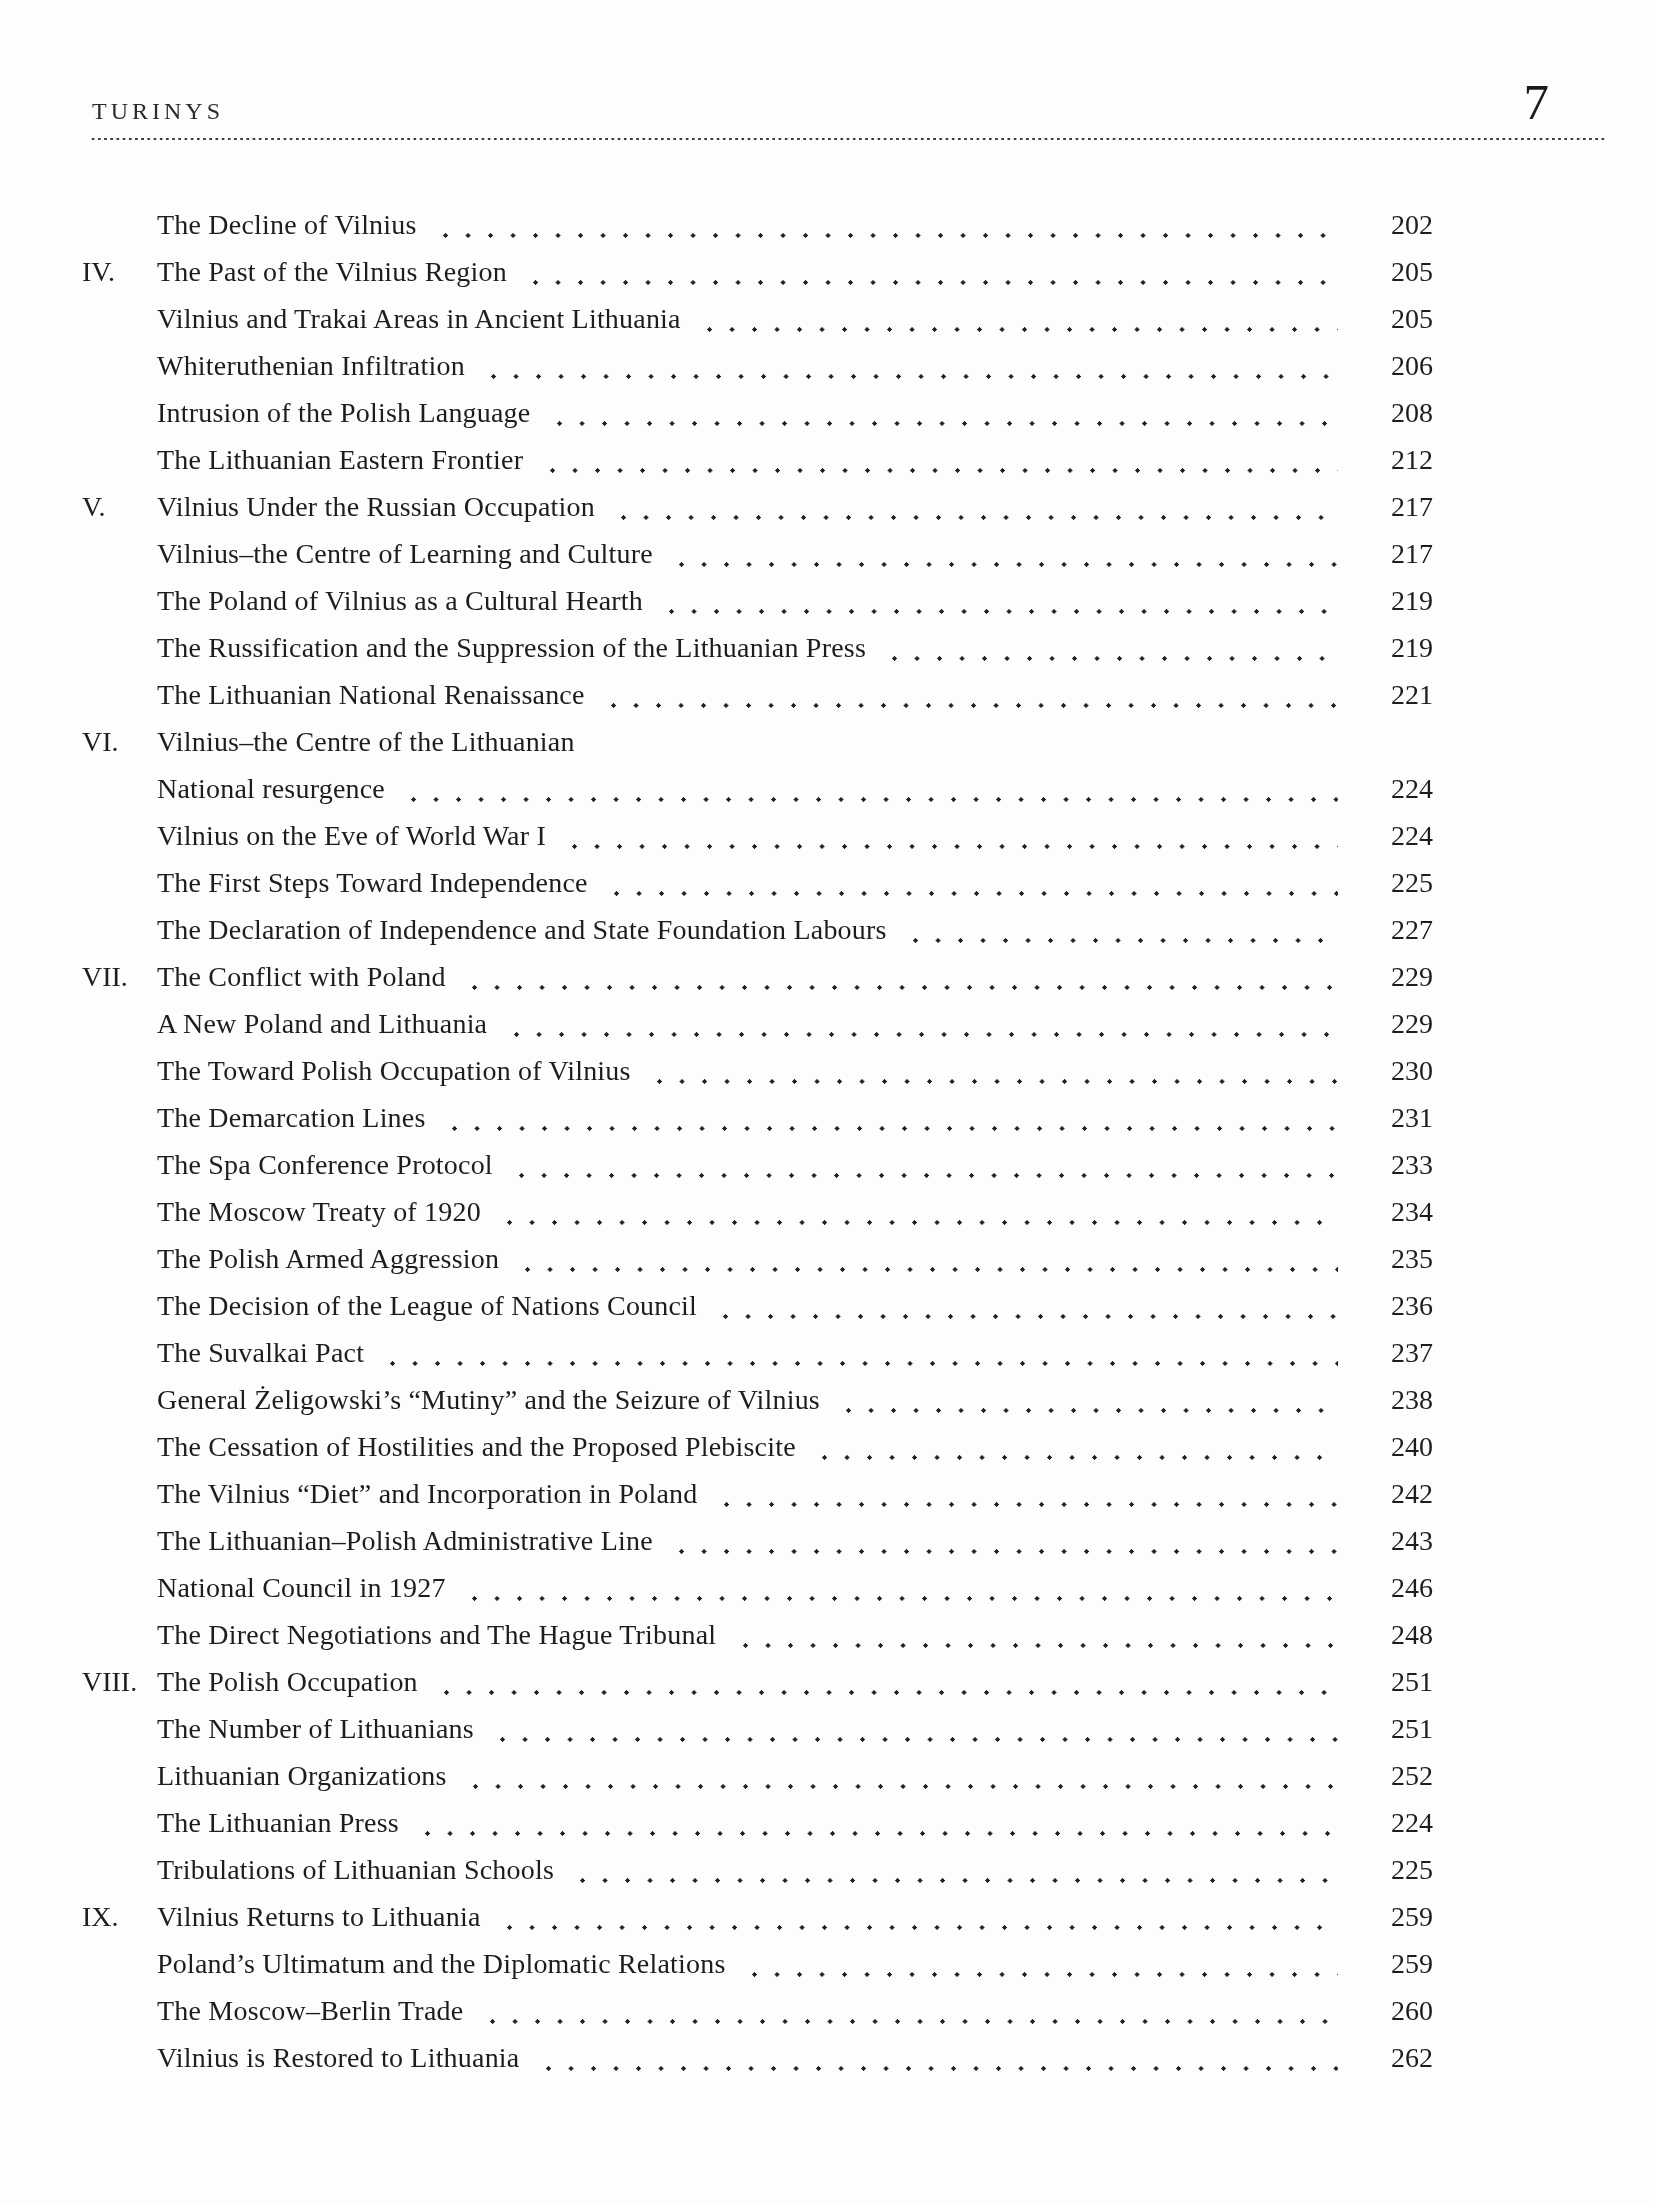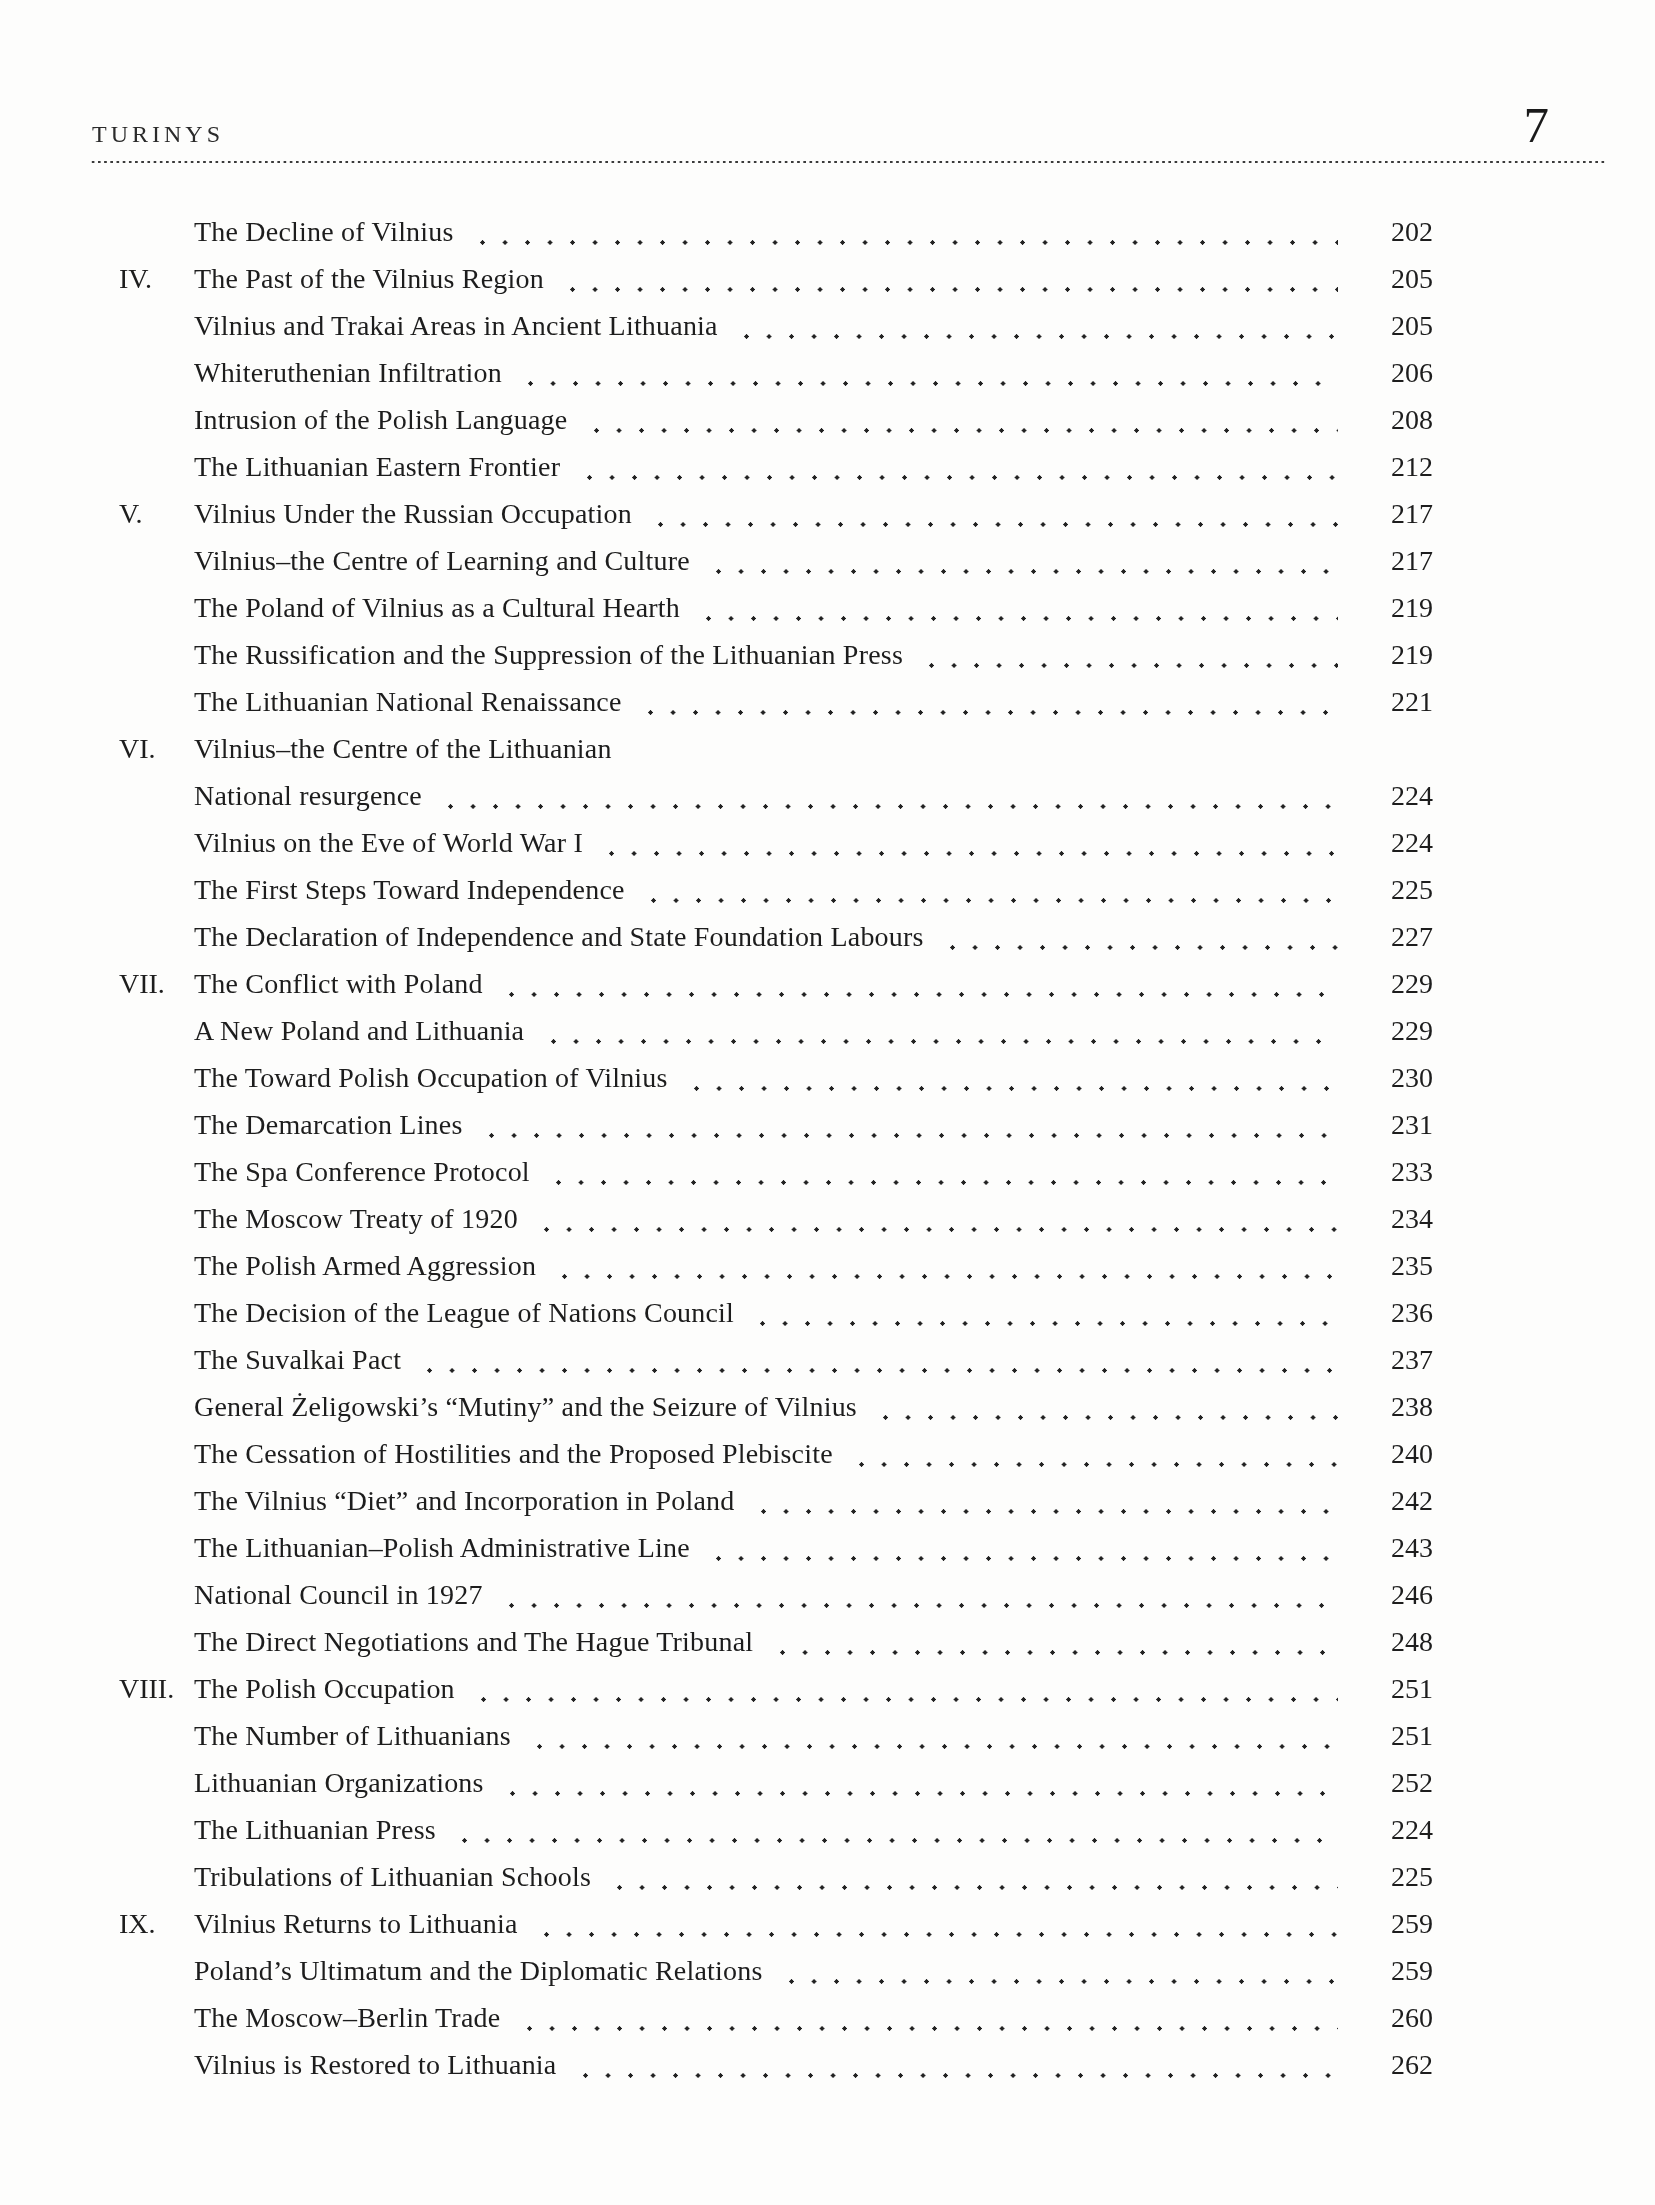--- a/index.html
+++ b/index.html
@@ -8,37 +8,37 @@
     background: #fdfdfc;
     font-family: "Liberation Serif", "DejaVu Serif", serif;
     color: #1d1d1d;
     -webkit-font-smoothing: antialiased;
   }
   .page { position: relative; width: 1655px; height: 2463px; overflow: hidden; }
 
   
   .hdr {
     display: flex; justify-content: space-between; align-items: baseline;
-    margin: 0 106px 0 92px; padding-top: 112px;
+    margin: 0 106px 0 92px; padding-top: 89px;
   }
   .hdr .label {
     font-size: 24px; line-height: 26.5px; letter-spacing: 4px;
     color: #2b2b2b;
   }
   .hdr .pageno {
     font-size: 51px; line-height: 26.5px; color: #1a1a1a;
   }
   .rule {
     margin-left: 90px; width: 1515px; height: 4px; margin-top: 12.3px;
     background-image: radial-gradient(circle 1.3px at center, #3a3a3a 92%, transparent 100%);
     background-size: 6.2px 4px; background-repeat: repeat-x;
   }
 
   
-  .toc { margin-top: 44px; padding-left: 119px; padding-right: 222px; }
+  .toc { margin-top: 60px; padding-left: 82px; padding-right: 222px; }
   .row { display: flex; height: 47px; line-height: 47px; font-size: 28px; }
   .rn  { flex: 0 0 75px; white-space: nowrap; }
   .tt  { white-space: nowrap; letter-spacing: 0.2px; }
   .ld  {
     flex: 1 1 auto; min-width: 26.5px; margin-left: 12.3px; margin-right: 18.5px;
     background-image: radial-gradient(circle 2.2px at center, #222 95%, transparent 100%);
     background-size: 22.5px 4.9px; background-repeat: repeat-x;
     background-position: 5.3px calc(100% - 10px);
   }
   .pg  { flex: 0 0 77px; text-align: right; white-space: nowrap; }

